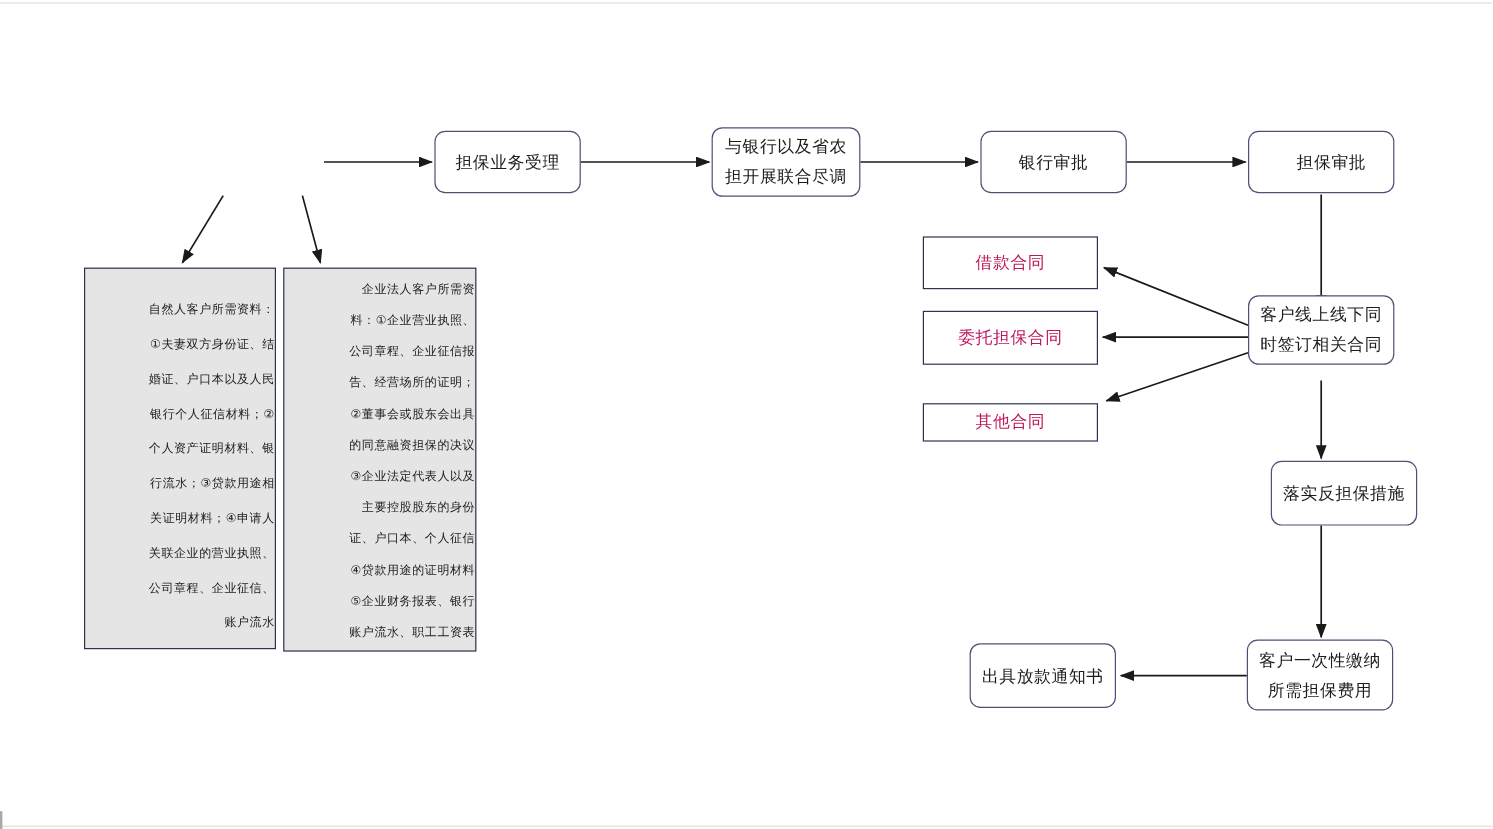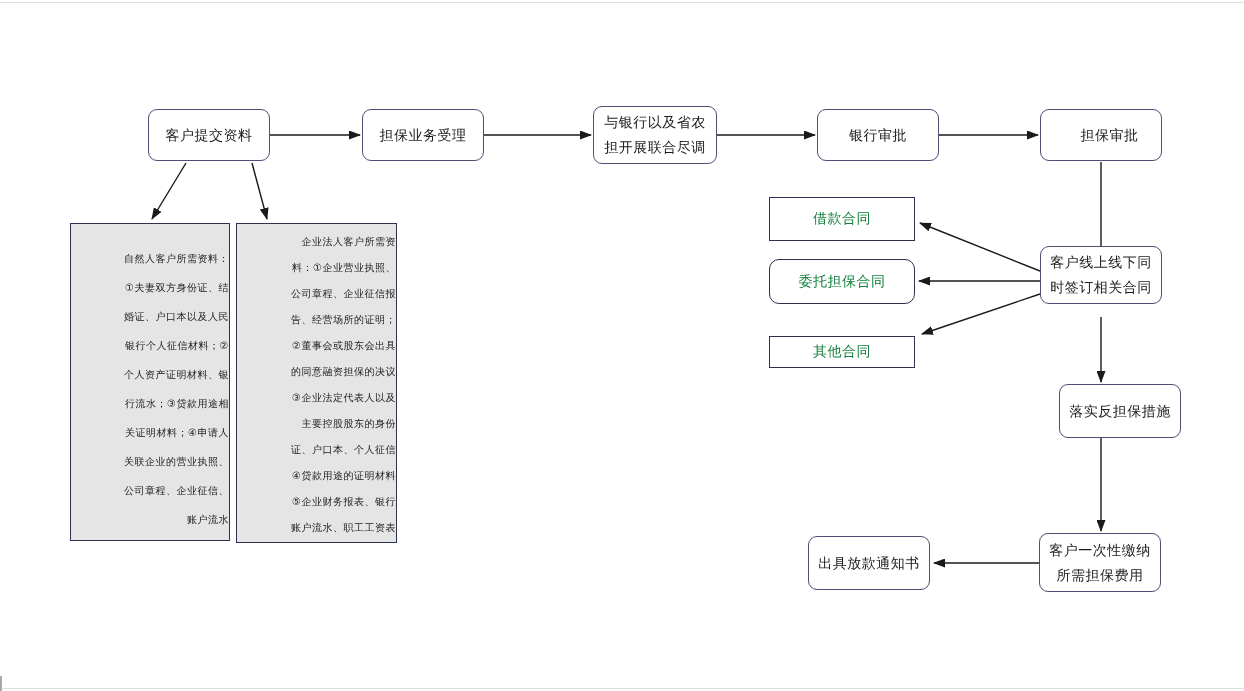--- a/index.html
+++ b/index.html
@@ -59,21 +59,21 @@
   .rect {
     position: absolute;
     box-sizing: border-box;
     background: #ffffff;
     border: 1.5px solid #2e3252;
     display: flex;
     align-items: center;
     justify-content: center;
     text-align: center;
     font-size: 14px;
-    color: #15803d;
+    color: #be185d;
     white-space: pre-line;
     letter-spacing: 0.5px;
   }
   .detail {
     position: absolute;
     box-sizing: border-box;
     background: #e5e5e5;
     border: 1.5px solid #2e3252;
     font-size: 10px;
     color: #1c1c1c;
@@ -92,21 +92,21 @@
   .n-submit            { left: 148px;  top: 109px; width: 122px; height: 52px; }
   .n-accept            { left: 362px;  top: 109px; width: 122px; height: 52px; }
   .n-diligence         { left: 593px;  top: 106px; width: 124px; height: 58px; }
   .n-bank-approval     { left: 817px;  top: 109px; width: 122px; height: 52px; }
   .n-guar-approval     { left: 1040px; top: 109px; width: 122px; height: 52px; padding-left: 17px; }
   .n-sign              { left: 1040px; top: 246px; width: 122px; height: 58px; }
   .n-counter           { left: 1039px; top: 384px; width: 122px; height: 54px; margin-left: 20px; }
   .n-pay               { left: 1039px; top: 533px; width: 122px; height: 59px; }
   .n-notice            { left: 808px;  top: 536px; width: 122px; height: 54px; }
   .r-loan              { left: 769px;  top: 197px; width: 146px; height: 44px; }
-  .r-entrust           { left: 769px;  top: 259px; width: 146px; height: 45px; border-radius: 10px; }
+  .r-entrust           { left: 769px;  top: 259px; width: 146px; height: 45px; }
   .r-other             { left: 769px;  top: 315px; width: 146px; height: 32px; margin-top: 21px; }
 </style>
 </head>
 <body>
 
 <div class="canvas">
 
   <div class="edge-line edge-top"></div>
   <div class="edge-line edge-bottom"></div>
   <div class="corner-mark"></div>
@@ -127,21 +127,20 @@
       <line x1="252" y1="163" x2="267" y2="219" marker-end="url(#ah)"></line>
       <line x1="1040" y1="271" x2="920" y2="223" marker-end="url(#ah)"></line>
       <line x1="1040" y1="281" x2="919" y2="281" marker-end="url(#ah)"></line>
       <line x1="1040" y1="294" x2="922" y2="334" marker-end="url(#ah)"></line>
       <line x1="1101" y1="317" x2="1101" y2="382" marker-end="url(#ah)"></line>
       <line x1="1101" y1="438" x2="1101" y2="531" marker-end="url(#ah)"></line>
       <line x1="1039" y1="563" x2="934" y2="563" marker-end="url(#ah)"></line>
     </g>
   </svg>
 
-  <div class="node n-submit">客户提交资料</div>
   <div class="node n-accept">担保业务受理</div>
   <div class="node n-diligence">与银行以及省农
 担开展联合尽调</div>
   <div class="node n-bank-approval">银行审批</div>
   <div class="node n-guar-approval">担保审批</div>
 
   <div class="detail detail-natural">自然人客户所需资料：
 ①夫妻双方身份证、结
 婚证、户口本以及人民
 银行个人征信材料；②

